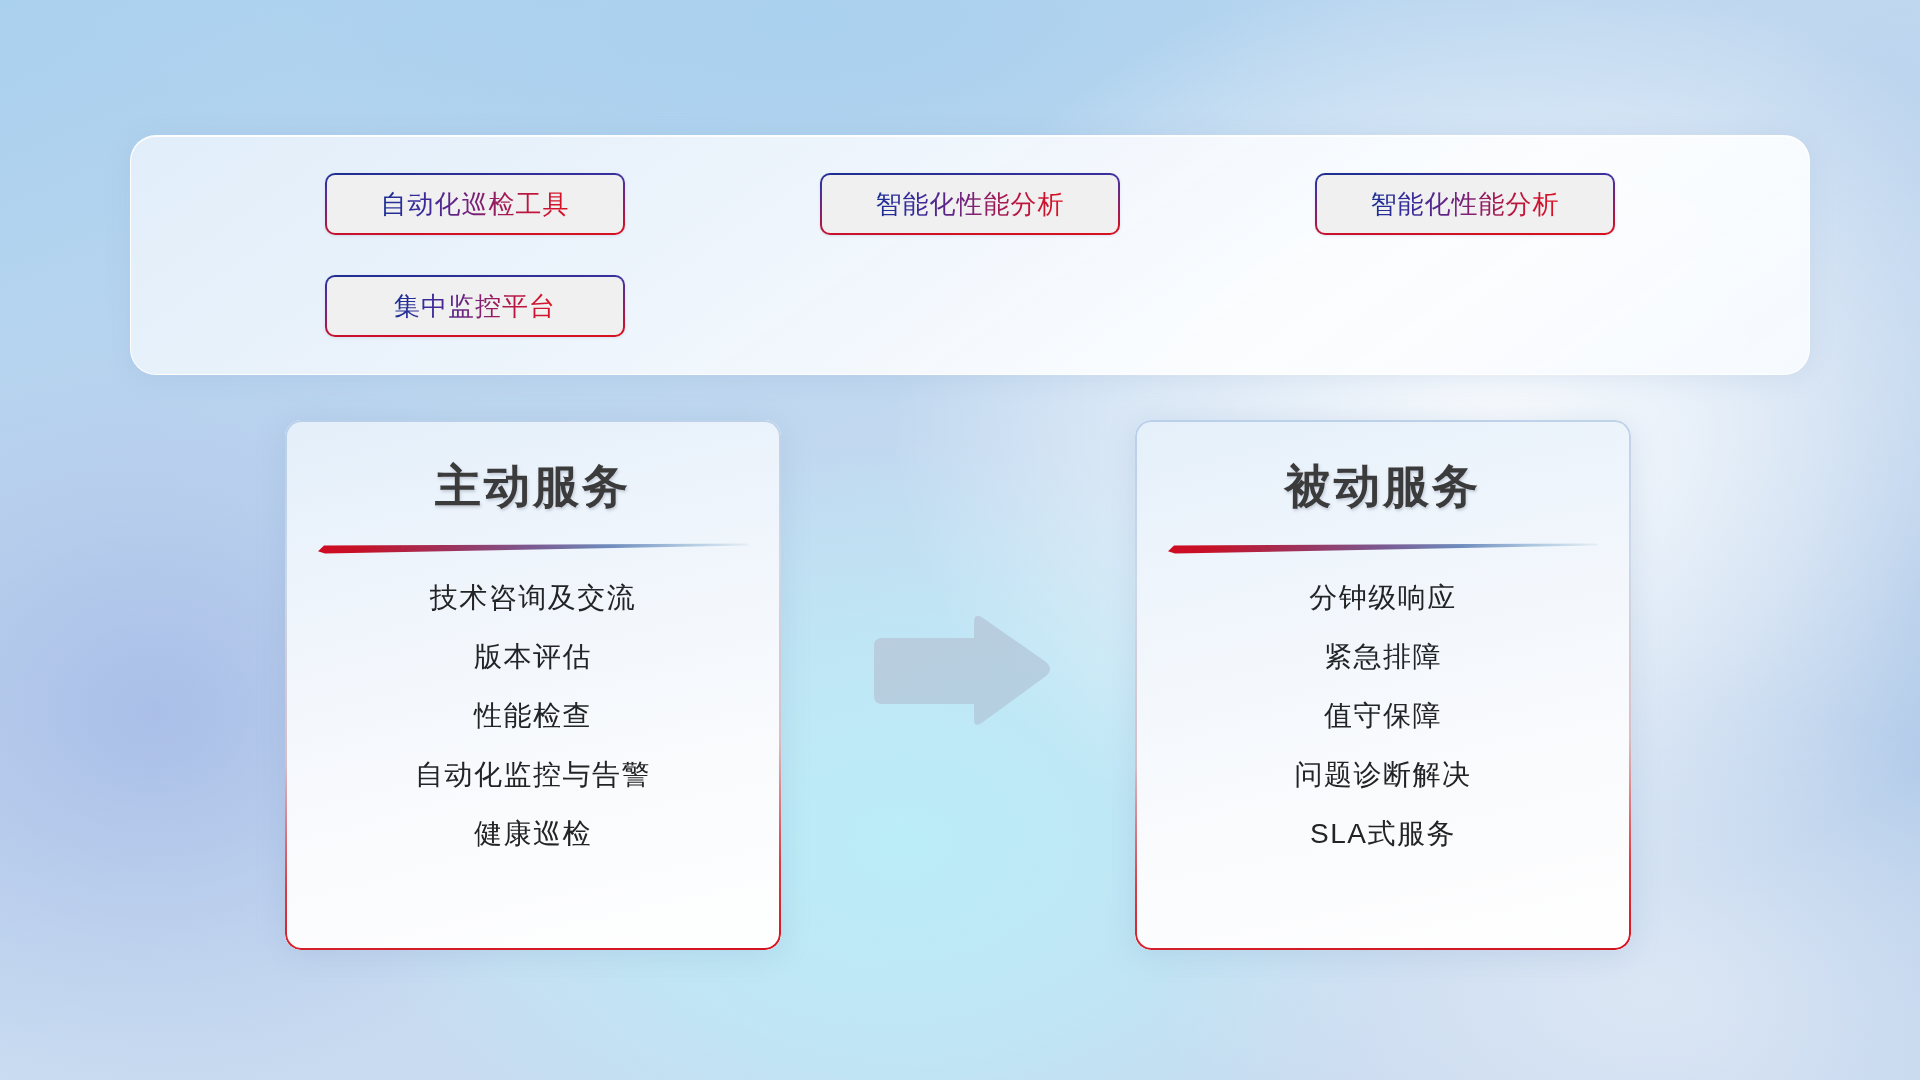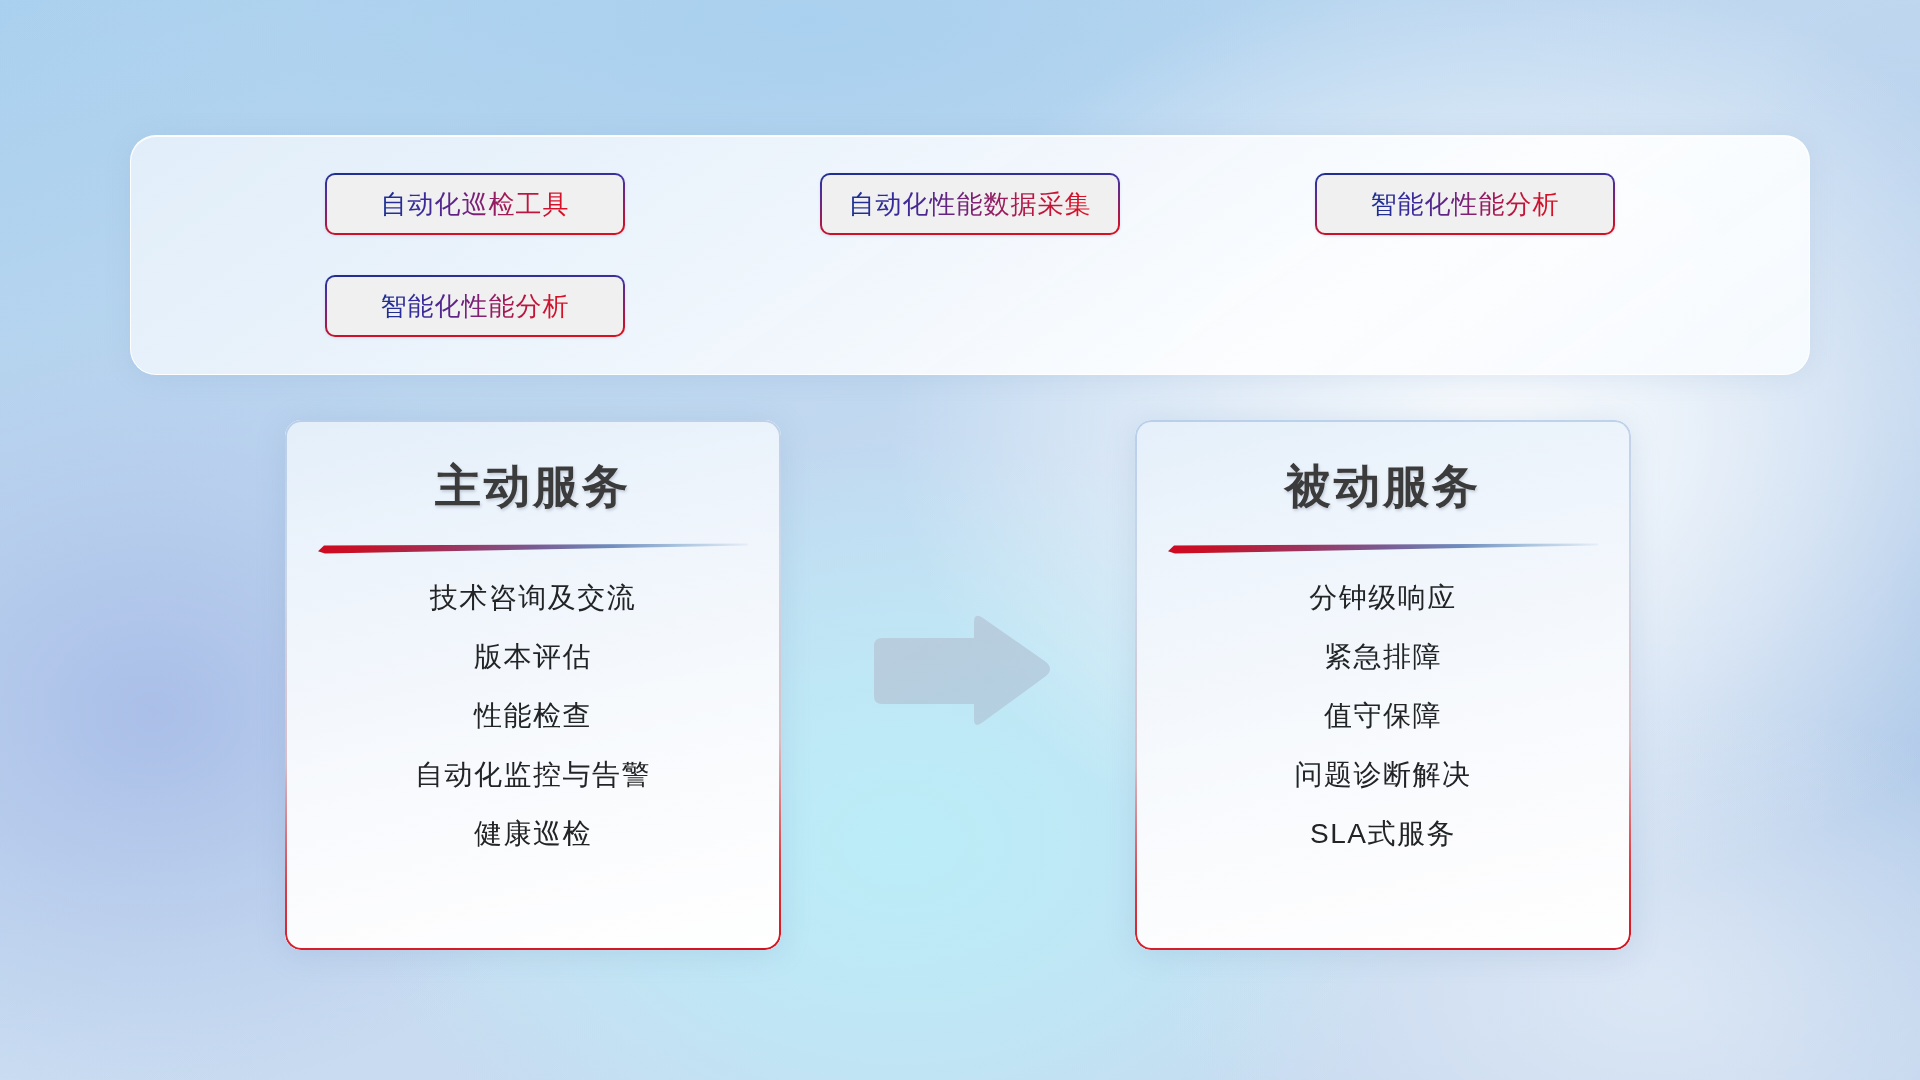--- a/index.html
+++ b/index.html
@@ -188,33 +188,33 @@
   <div class="bg-layer bg-g2"></div>
   <div class="bg-layer bg-g6"></div>
 
   <div class="top-panel">
     <div class="pill-grid">
 
       <div class="pill">
         <span class="pill-text">自动化巡检工具</span>
       </div>
 
-      <div class="pill">
-        <span class="pill-text">自动化性能数据采集</span>
-      </div>
 
       <div class="pill">
         <span class="pill-text">智能化性能分析</span>
       </div>
 
       <div class="pill">
         <span class="pill-text">智能化性能分析</span>
       </div>
 
 
+      <div class="pill">
+        <span class="pill-text">集中监控平台</span>
+      </div>
 
     </div>
   </div>
 
   <div class="card" id="card-left">
     <div class="card-title">主动服务</div>
 
     <div class="divider">
       <svg viewBox="0 0 430 12" preserveAspectRatio="none" aria-hidden="true">
         <defs>

